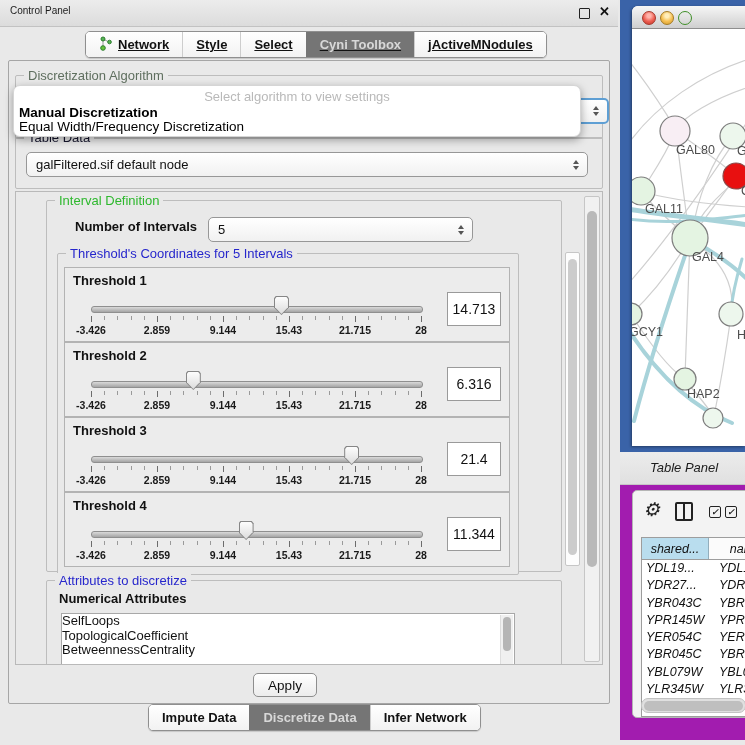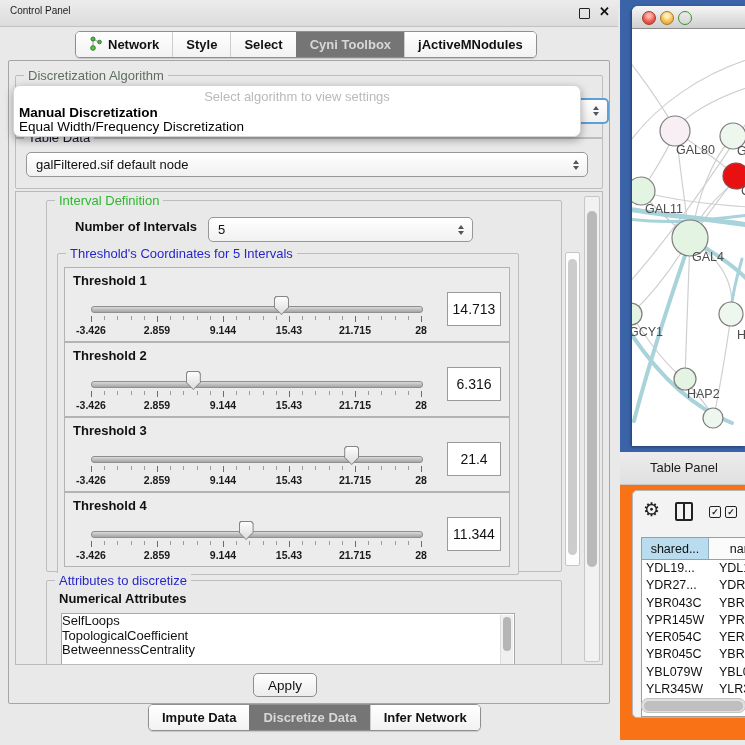--- a/index.html
+++ b/index.html
@@ -12,21 +12,21 @@
   .cp-title{position:absolute;left:10px;top:5px;font-size:10px;color:#1c1c1c;}
   .float-ic{position:absolute;right:28px;top:8px;width:9px;height:9px;border:1.5px solid #222;border-radius:1px;}
   .close-ic{position:absolute;right:8px;top:4px;font-size:13px;font-weight:900;color:#111;}
   
   .tabbar{position:absolute;display:flex;height:25px;background:#fff;border:1px solid #8f8f8f;
     border-radius:5px;overflow:hidden;box-shadow:0 1px 1px rgba(0,0,0,.15);}
   .tab{display:flex;align-items:center;gap:5px;padding:0 13px;font-size:13px;font-weight:700;
     color:#111;border-left:1px solid #cdcdcd;background:linear-gradient(#ffffff,#f2f2f2);cursor:default;}
   .tab:first-child{border-left:none;}
   .tab.selected{background:#757575;color:#d8d8d8;border-left-color:#757575;}
-  #top-tabs{left:75px;top:31px;}
+  #top-tabs{left:85px;top:31px;text-decoration:underline;}
   #bottom-tabs{left:148px;top:704px;}
   
   .main-panel{position:absolute;left:8px;top:60px;width:600px;height:642px;background:#e9e9e9;
     border:1px solid #a6a6a6;border-radius:2px;}
   .grp{position:absolute;border:1px solid #bdbdbd;border-radius:2px;}
   .gt{position:absolute;top:-8px;left:8px;background:#e9e9e9;padding:0 4px;font-size:13px;white-space:nowrap;}
   .gt-dark{color:#5f6f5f;}.gt-navy{color:#16162e;}.gt-green{color:#2eb82e;}.gt-blue{color:#2626cc;}
   .combo{position:absolute;background:linear-gradient(#ffffff,#f1f1f1);border:1px solid #979797;
     border-radius:5px;font-size:13px;display:flex;align-items:center;padding:0 9px;color:#111;}
   .spin{position:absolute;right:7px;top:50%;transform:translateY(-50%);width:7px;height:10px;}
@@ -75,21 +75,21 @@
     border-radius:6px 0 0 0;box-shadow:-1px 1px 3px rgba(0,0,0,.4);}
   .mac-titlebar{position:absolute;left:0;top:0;right:0;height:22px;border-radius:6px 0 0 0;
     background:linear-gradient(#f6f6f6,#cfcfcf);border-bottom:1px solid #8e8e8e;}
   .light{position:absolute;top:4.5px;width:12px;height:12px;border-radius:50%;}
   .light.red{left:10px;background:radial-gradient(circle at 50% 32%,#ffb3ab 0 18%,#ee5f52 55%,#c03427);border:1px solid #a5382c;}
   .light.yellow{left:28px;background:radial-gradient(circle at 50% 32%,#ffeebb 0 18%,#f6bf51 55%,#cf9a2e);border:1px solid #a57b25;}
   .light.green{left:46px;background:radial-gradient(circle at 50% 32%,#d9f2c9 0 18%,#7cc85a 55%,#4b9c2d;);border:1px solid #3f8f28;}
   .canvas{position:absolute;left:0;top:23px;right:0;bottom:0;background:#fff;overflow:hidden;}
   .net-label{font-size:12.5px;fill:#4d4d4d;font-family:"Liberation Sans",sans-serif;}
   
-  .table-panel{position:absolute;left:620px;top:452px;width:125px;height:288px;background:#f97316;}
+  .table-panel{position:absolute;left:620px;top:452px;width:125px;height:288px;background:#a21caf;font-style:italic;}
   .tp-header{position:absolute;left:0;top:0;right:0;height:32px;background:linear-gradient(#ececec,#e0e0e0);
     border-bottom:1px solid #c6c6c6;}
   .tp-title{position:absolute;left:30px;top:8px;font-size:13px;color:#1c1c1c;}
   .tp-inner{position:absolute;left:12px;top:38px;width:113px;height:226px;background:#f3f3f3;
     border:1px solid #b5b5b5;border-radius:5px 0 0 5px;}
   .gear{position:absolute;left:10px;top:7px;font-size:19px;color:#222;}
   .split-ic{position:absolute;left:42px;top:11px;width:14px;height:15px;border:2px solid #222;border-radius:2px;}
   .split-ic:after{content:"";position:absolute;left:50%;top:0;bottom:0;width:2px;background:#222;transform:translateX(-50%);}
   .cb-ic{position:absolute;top:15px;width:10px;height:10px;border:1.5px solid #222;border-radius:2px;
     font-size:9px;line-height:10px;text-align:center;color:#222;font-weight:700;}

